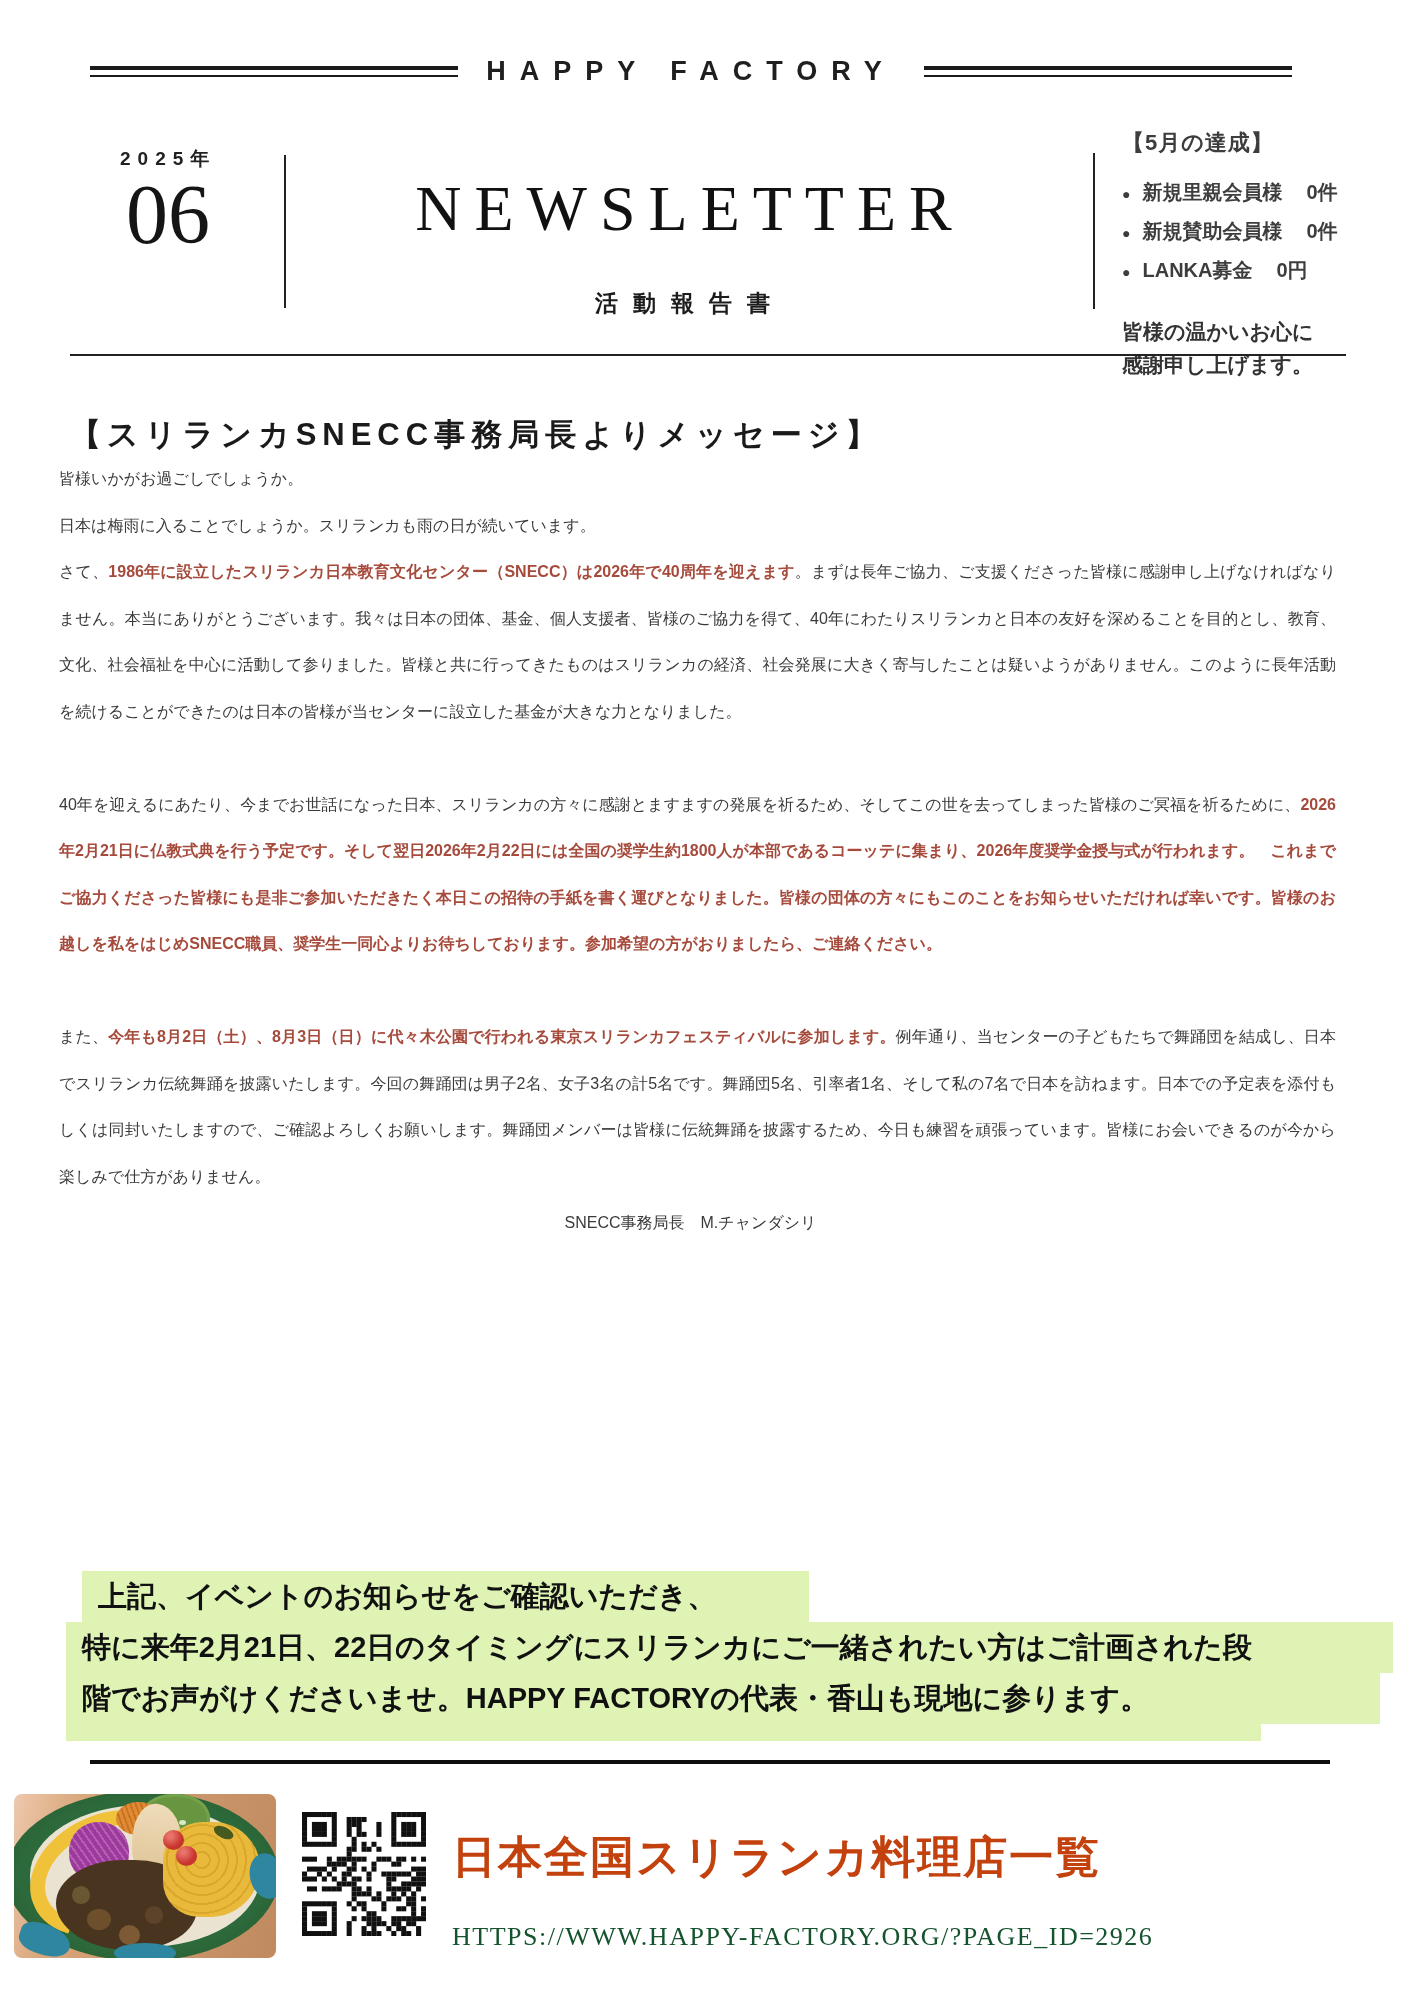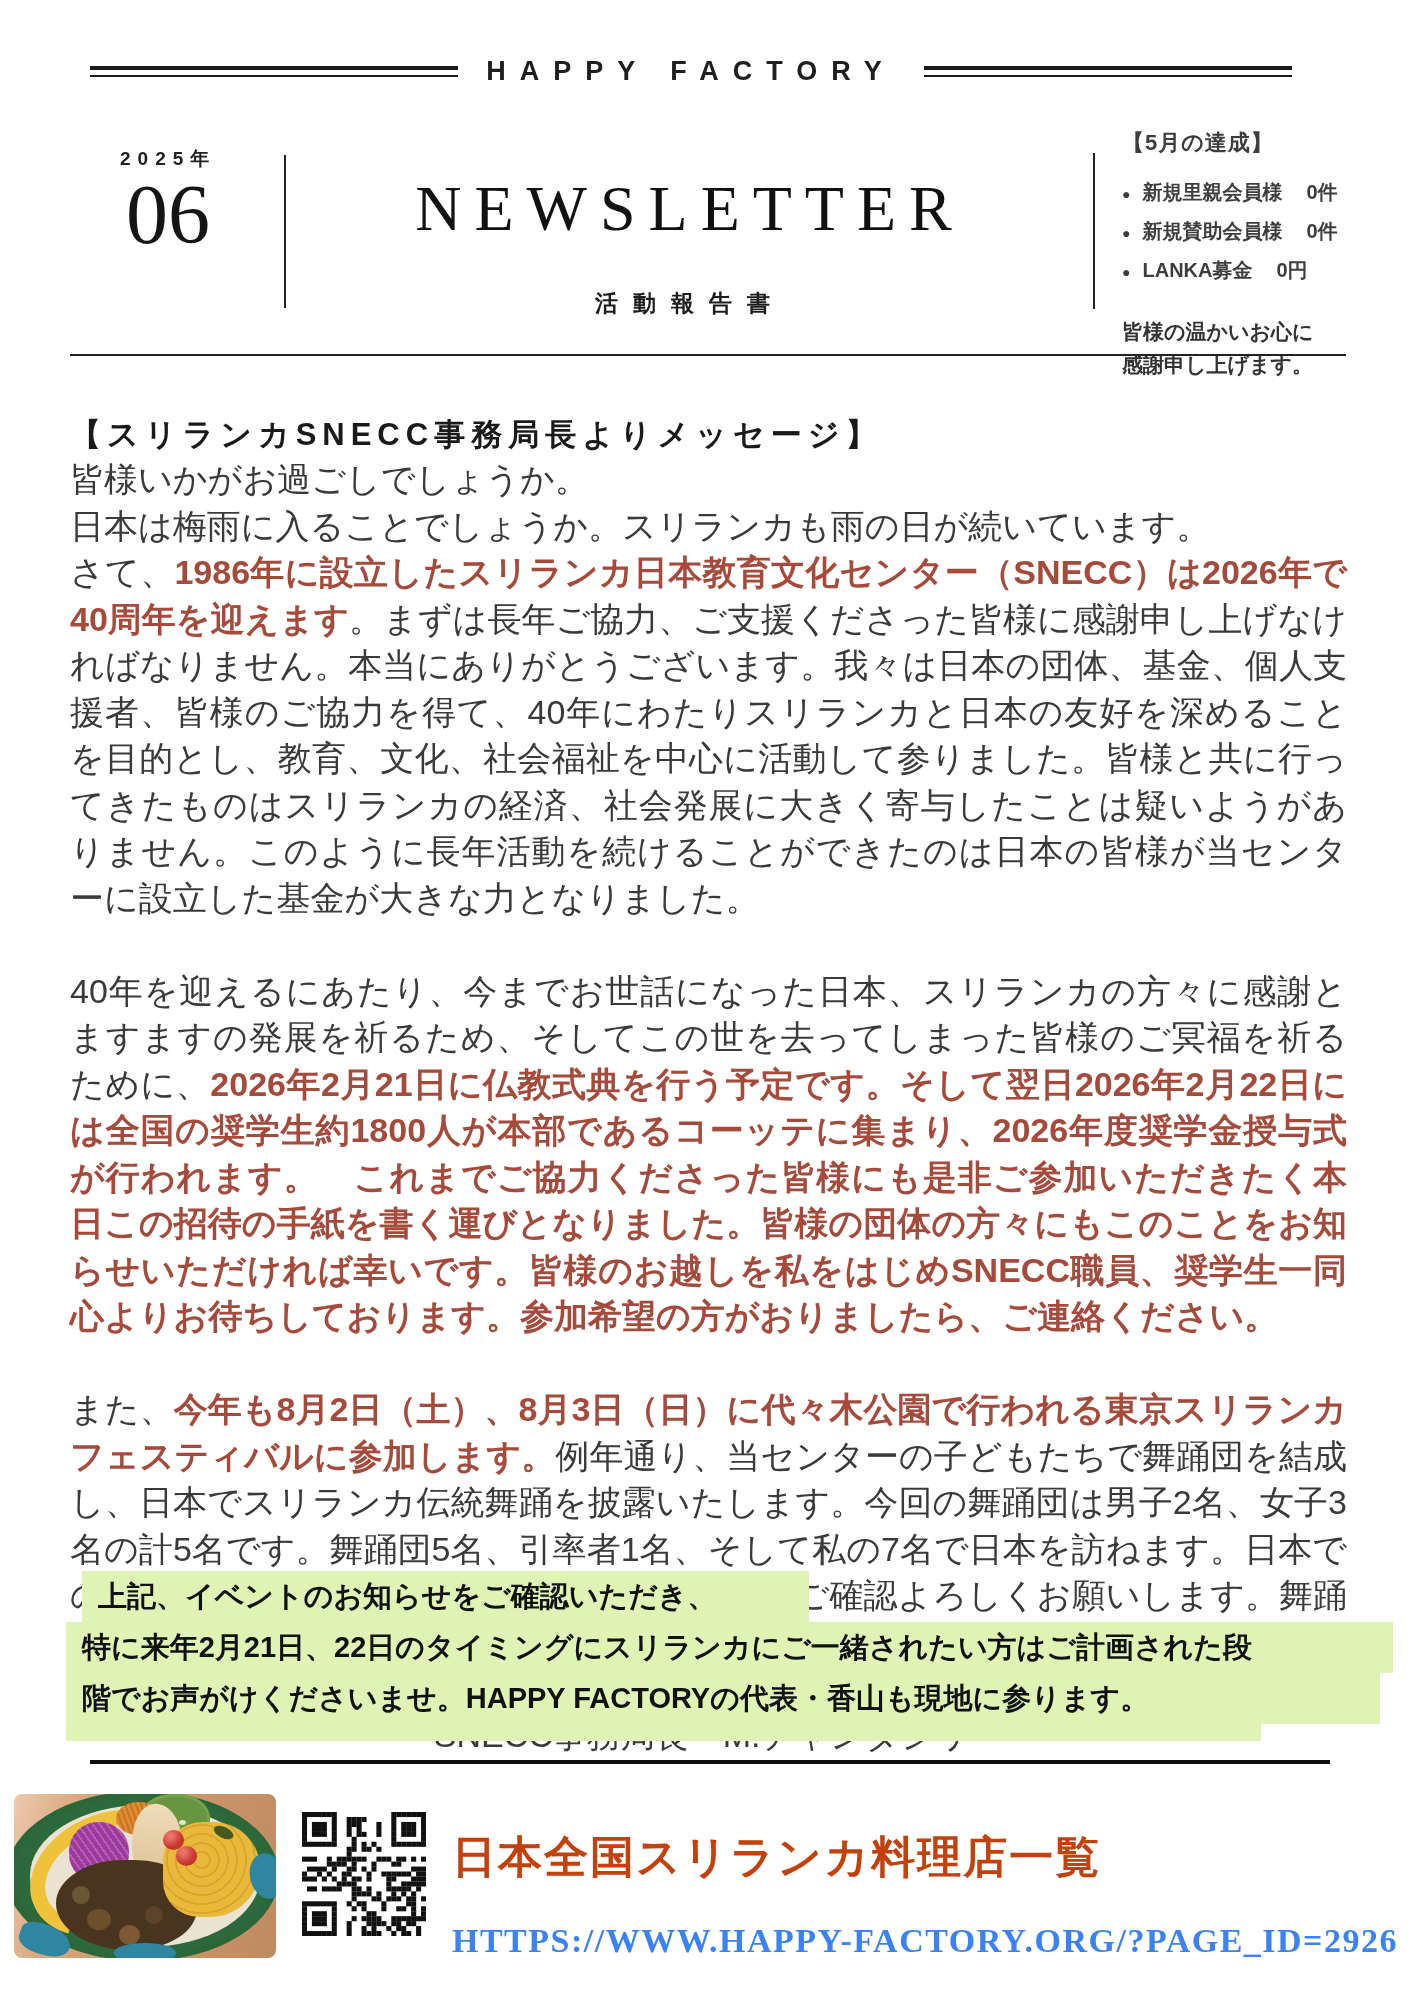--- a/index.html
+++ b/index.html
@@ -29,22 +29,22 @@
   .ach-list { list-style:none; margin-top:16px; }
   .ach-list li { display:flex; align-items:baseline; font-size:20px; font-weight:bold; line-height:37px; }
   .dot { font-size:14px; margin-right:12px; }
   .ach-val { margin-left:24px; }
   .ach-note { margin-top:24px; font-size:21px; font-weight:bold; line-height:33px; color:#333; }
   
   .hr-1 { position:absolute; left:70px; top:354px; width:1276px; height:2px; background:#222; }
   .hr-2 { position:absolute; left:90px; top:1760px; width:1240px; height:4px; background:#0e0e0e; }
   
   .msg-heading { position:absolute; left:70px; top:414px; font-size:31px; font-weight:bold; letter-spacing:6px; color:#1a1a1a; }
-  .msg-body { position:absolute; left:70px; top:456px; width:1277px;
-    font-size:34px; line-height:46.5px; text-align:justify; color:#3a3a3a; }
+  .msg-body { position:absolute; left:59px; top:456px; width:1277px;
+    font-size:16px; line-height:46.5px; text-align:justify; color:#3a3a3a; }
   .msg-body p { margin:0; }
   .msg-body p.gap { margin-top:46.5px; }
   .accent { color:#a64a3c; font-weight:bold; }
   .signature { text-align:center; padding-right:14px; }
   
   .notice { position:absolute; left:66px; top:1571px; font-size:29px; font-weight:bold; color:#111; }
   .notice .nline { background:#def3b4; line-height:51px; padding:0 16px; white-space:nowrap; overflow:hidden; }
   .notice .nline:nth-child(1){ width:727px;margin-left:16px; }
   .notice .nline:nth-child(2){ width:1327px; }
   .notice .nline:nth-child(3){ width:1314px; }
@@ -71,21 +71,21 @@
     background:repeating-radial-gradient(circle at 40% 40%, #e8b93b 0 7px, #d9a72c 7px 9px); }
   .leaf { left:76%; top:20%; width:8%; height:7%; border-radius:50%; background:#47591f; transform:rotate(25deg); }
   .tom { width:8%; height:12%; border-radius:50%; background:radial-gradient(circle at 35% 30%, #e8736a 12%, #c8342e 60%); }
   .teal1 { left:2%; bottom:2%; width:20%; height:18%; background:#2f86a0; border-radius:40% 60% 55% 45%; transform:rotate(18deg); }
   .teal2 { right:-3%; top:36%; width:13%; height:28%; background:#2f86a0; border-radius:50%; transform:rotate(-14deg); }
   .teal3 { left:38%; bottom:-3%; width:24%; height:12%; background:#2f86a0; border-radius:50%; }
   .qr { position:absolute; left:302px; top:1812px; width:124px; height:124px; }
   .shop-title { position:absolute; left:452px; top:1818px; font-family:Liberation Serif, serif;
     font-weight:600; font-size:44px; letter-spacing:2px; color:#c2410c;margin-top:10px; }
   .shop-url { position:absolute; left:452px; top:1922px; font-family:"Liberation Serif","DejaVu Serif",serif;
-    font-size:34px; letter-spacing:1.5px; color:#3b82f6;font-weight:bold; }
+    font-size:26px; letter-spacing:1.5px; color:#14532d; }
 </style>
 </head>
 <body>
 
 <header class="masthead">
   <div class="rule-double"></div>
   <div class="brand">HAPPY FACTORY</div>
   <div class="rule-double"></div>
 </header>
 

